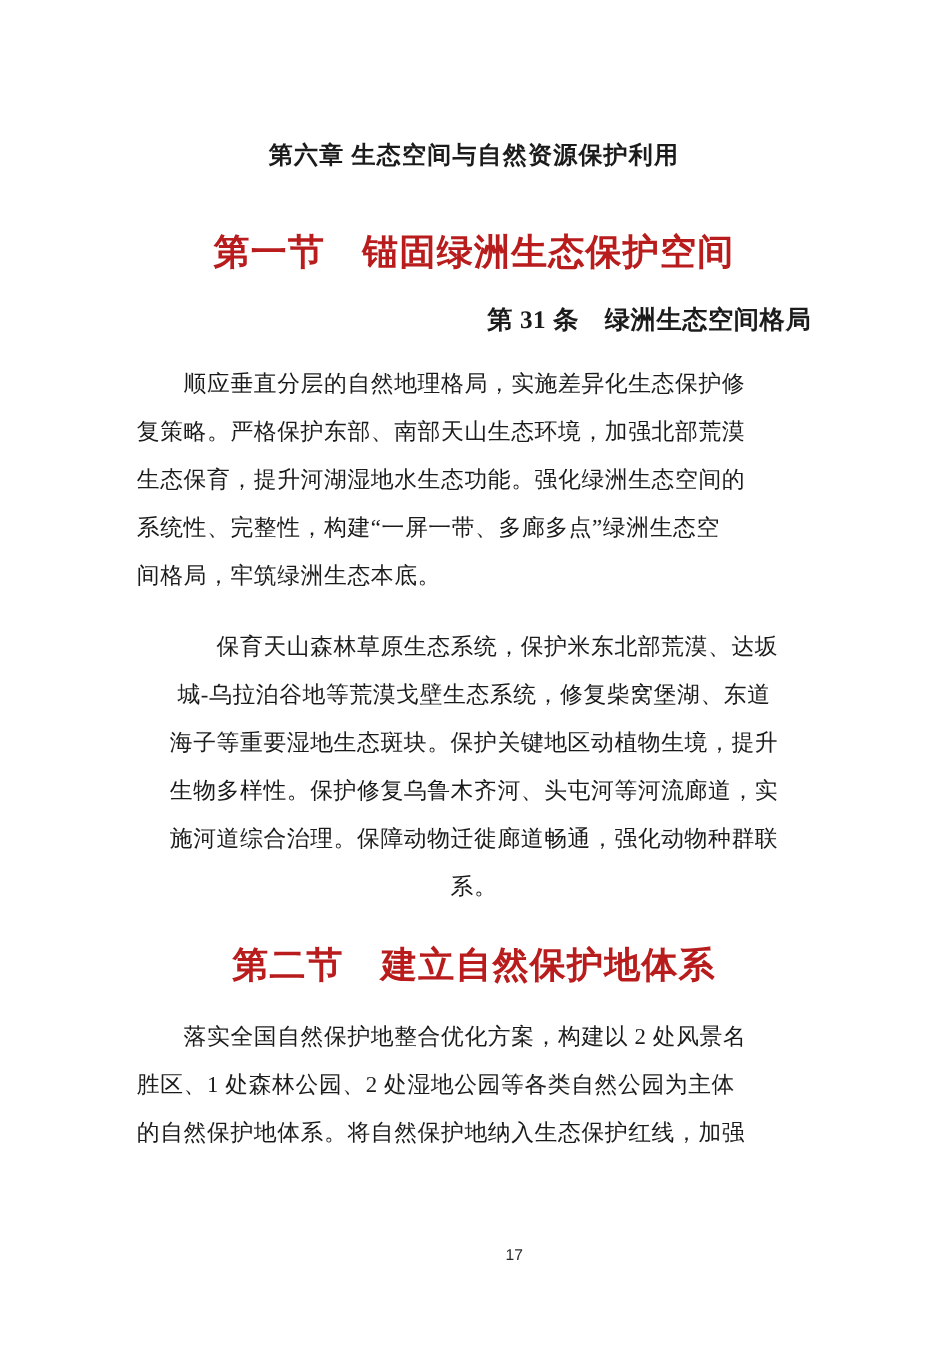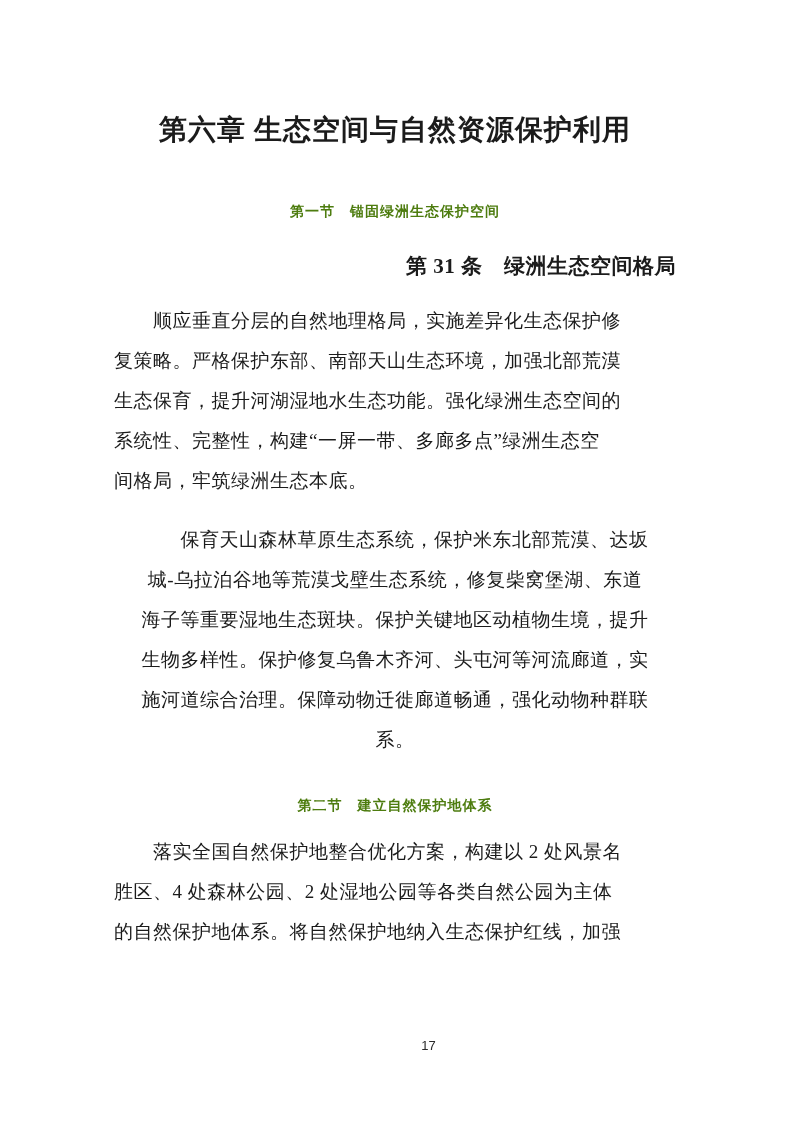--- a/index.html
+++ b/index.html
@@ -17,35 +17,35 @@
     font-family: "Liberation Serif", "DejaVu Serif", serif;
   }
   .content {
     position: absolute;
     left: 114px;
     top: 0;
     width: 562px;
   }
   .chapter-title {
     margin-top: 112px;
-    font-size: 28px;
+    font-size: 20px;
     line-height: 36px;
     font-weight: 700;
     letter-spacing: 1px;
     text-align: center;
     font-family: "Liberation Serif", "DejaVu Serif", serif;
     white-space: nowrap;
   }
   .section-title {
-    font-size: 14px;
+    font-size: 30px;
     line-height: 30px;
     font-weight: 700;
     letter-spacing: 1px;
     text-align: center;
-    color: #4d7c0f;
+    color: #b91c1c;
     font-family: "Liberation Sans", "DejaVu Sans", sans-serif;
     white-space: nowrap;
   }
   .section-title.first { margin-top: 48px; }
   .section-title.second { margin-top: 30px; }
   .article-heading {
     font-size: 21px;
     line-height: 28px;
     letter-spacing: 0.5px;
     padding-left: 42px;
@@ -101,19 +101,19 @@
 城-乌拉泊谷地等荒漠戈壁生态系统，修复柴窝堡湖、东道
 海子等重要湿地生态斑块。保护关键地区动植物生境，提升
 生物多样性。保护修复乌鲁木齐河、头屯河等河流廊道，实
 施河道综合治理。保障动物迁徙廊道畅通，强化动物种群联
 系。</p>
 
     <h2 class="section-title second">第二节　建立自然保护地体系</h2>
 
 
     <p class="body-para p3">　　落实全国自然保护地整合优化方案，构建以 2 处风景名
-胜区、4 处森林公园、2 处湿地公园等各类自然公园为主体
+胜区、1 处森林公园、2 处湿地公园等各类自然公园为主体
 的自然保护地体系。将自然保护地纳入生态保护红线，加强</p>
 
   </div>
 
   <div class="page-number">17</div>
 </div>
 
 </body></html>

